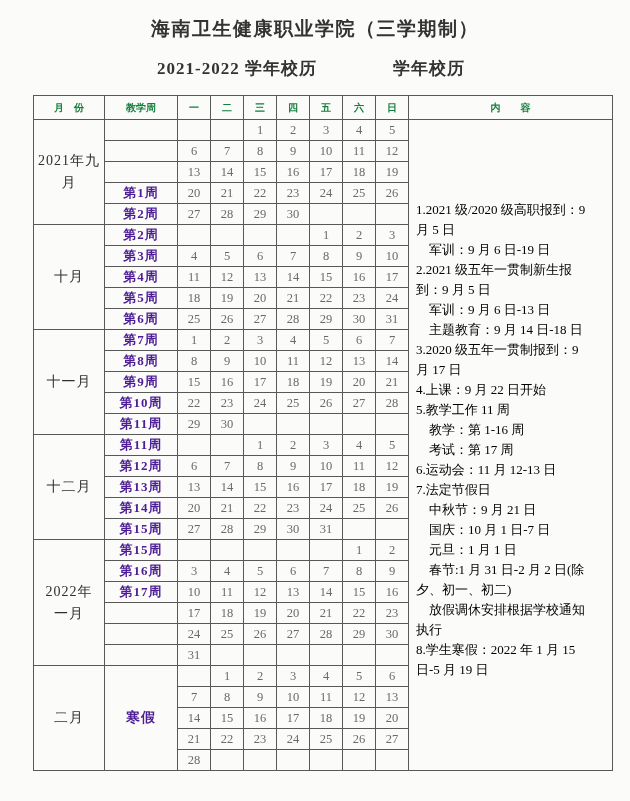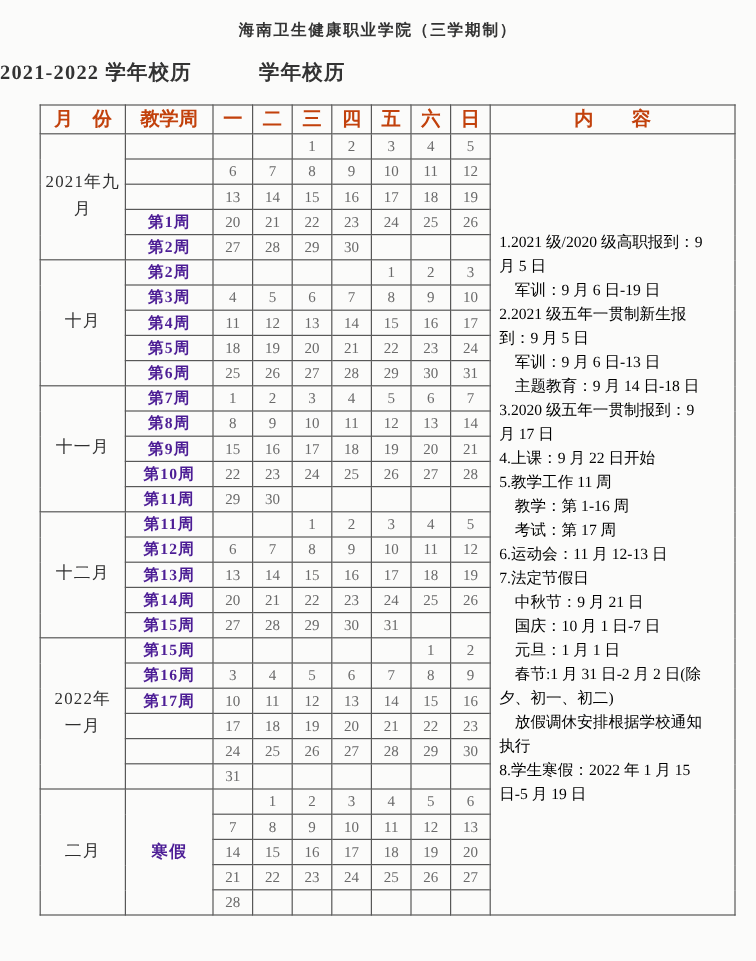--- a/index.html
+++ b/index.html
@@ -6,51 +6,52 @@
   body {
     width:630px; height:801px;
     background:#fbfbfa;
     font-family:"Liberation Serif","DejaVu Serif",serif;
     color:#3c3c3c;
     overflow:hidden;
   }
   .title {
     text-align:center;
     padding-top:16px;
-    font-size:13px;
+    font-size:19px;
     font-weight:bold;
     letter-spacing:1.5px;
     color:#333;
   }
   .subtitle-row {
     margin-top:15px;
+    padding-left:157px;
     display:flex;
-    gap:56px;
+    gap:76px;
     font-size:17px;
     font-weight:bold;
     color:#333;
     letter-spacing:1px;
   }
   table.cal {
     margin:15px 0 0 33px;
     border-collapse:collapse;
     table-layout:fixed;
     width:579px;
   }
   .cal th, .cal td {
     border:1px solid #585858;
     padding:0;
     overflow:hidden;
   }
   .cal thead tr { height:24px; }
   .cal tbody tr { height:21px; }
   .cal th {
-    font-size:16px;
+    font-size:10px;
     font-weight:bold;
-    color:#c2410c;
+    color:#15803d;
     text-align:center;
   }
   td.month {
     text-align:center;
     font-size:14px;
     font-weight:normal;
     color:#2f2f2f;
     white-space:pre-line;
     line-height:1.55;
     letter-spacing:1px;

